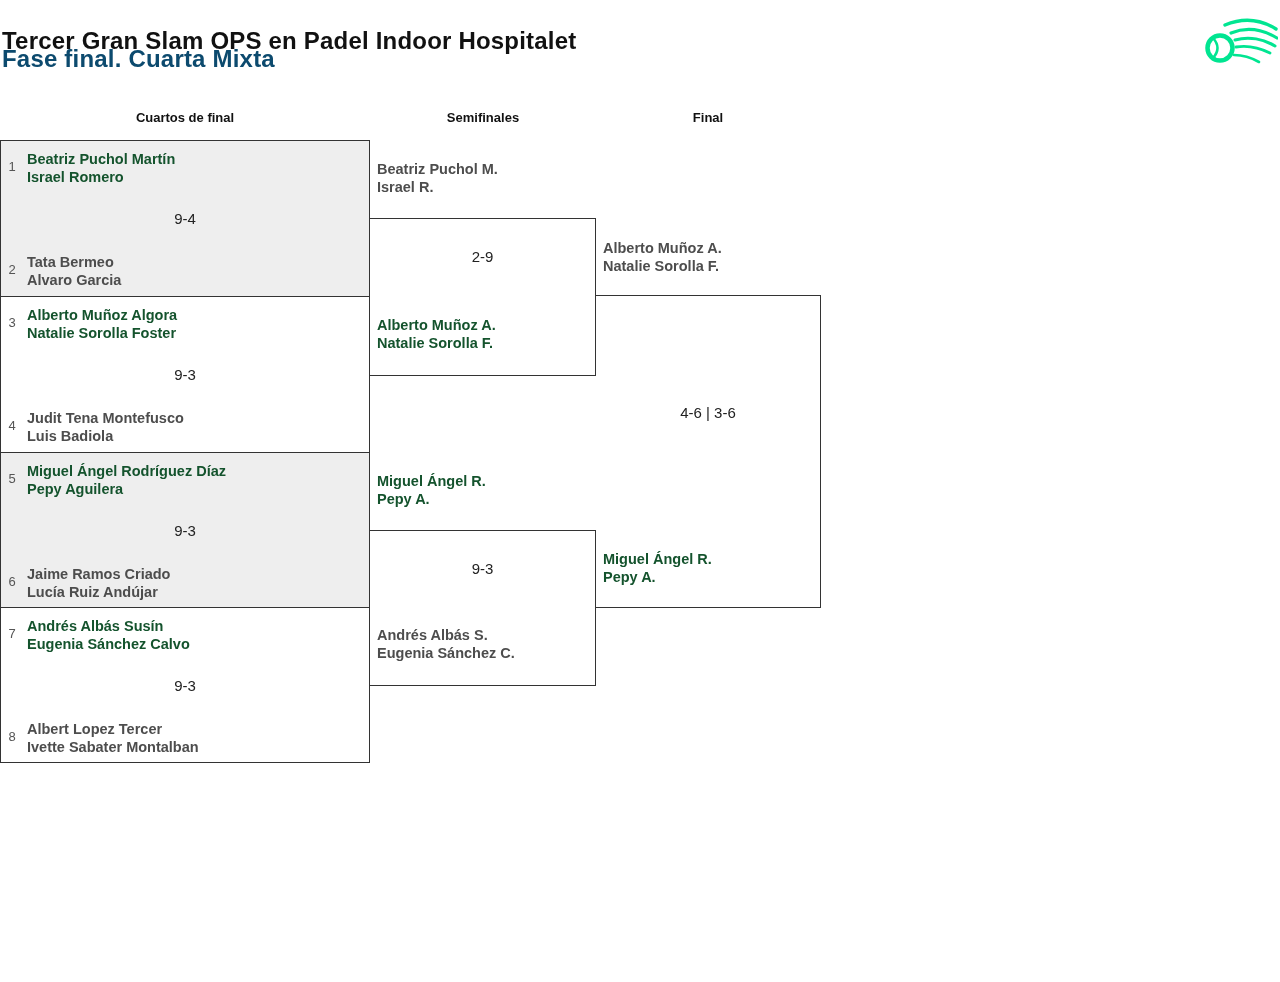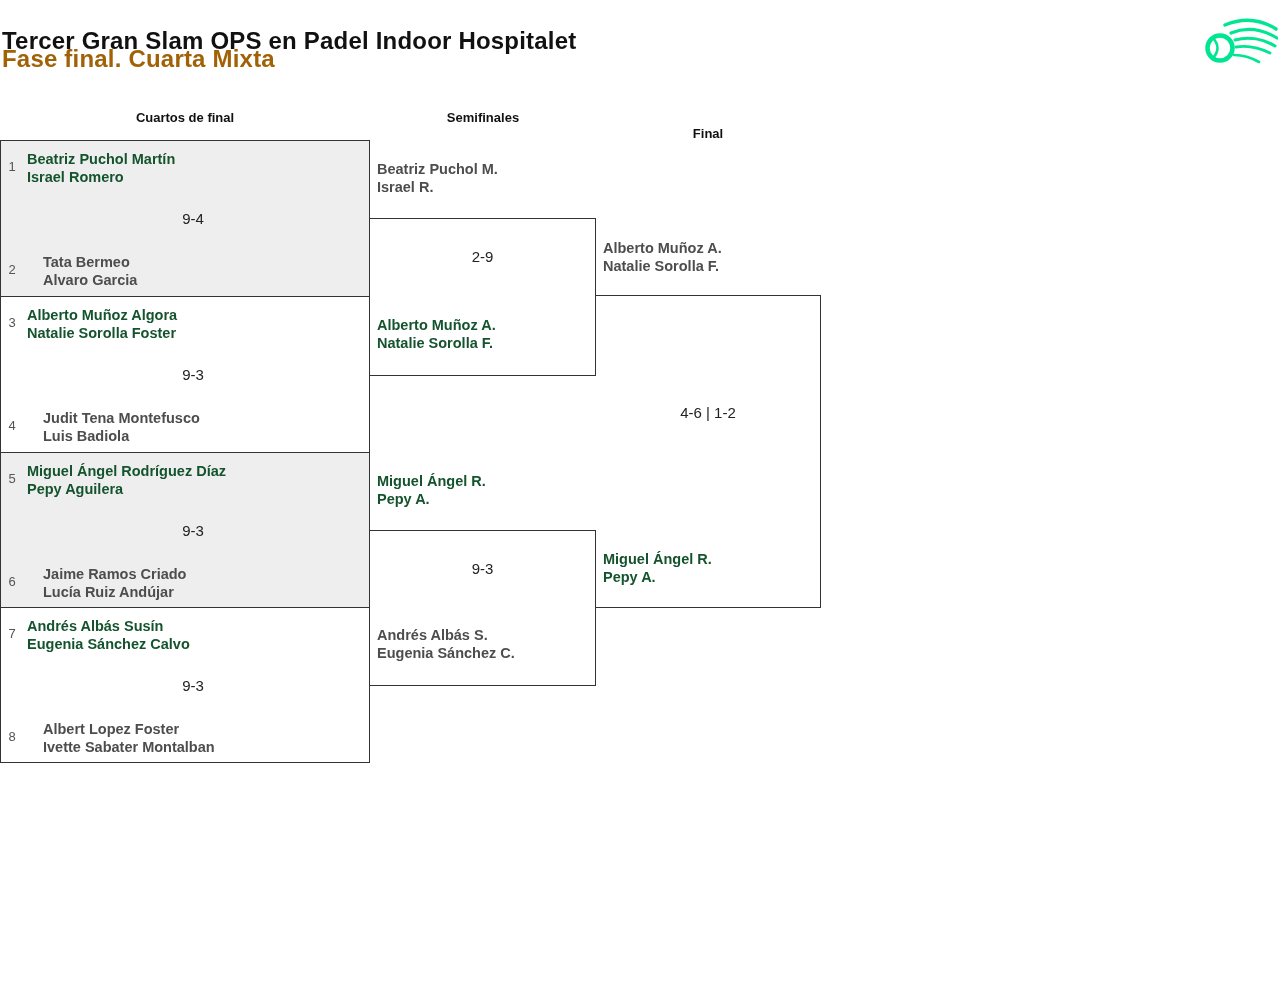--- a/index.html
+++ b/index.html
@@ -5,49 +5,49 @@
   html,body{margin:0;padding:0;}
   body{
     width:1280px;height:982px;background:#ffffff;
     font-family:"Liberation Sans", sans-serif;color:#111;
     position:relative;overflow:hidden;
   }
   .stage{position:absolute;inset:0;}
 
   
   .title{position:absolute;left:2px;top:27px;font-size:24px;font-weight:700;letter-spacing:.2px;color:#111;}
-  .subtitle{position:absolute;left:2px;top:45px;font-size:24px;font-weight:700;letter-spacing:.2px;color:#a16207;}
+  .subtitle{position:absolute;left:2px;top:45px;font-size:24px;font-weight:700;letter-spacing:.2px;color:#0c4a6e;}
   .logo{position:absolute;left:1200px;top:16px;width:78px;height:52px;}
 
   
   .col-header{position:absolute;top:110px;font-size:13px;font-weight:600;color:#111;text-align:center;}
   .col-qf{left:0;width:370px;}
   .col-sf{left:370px;width:226px;}
-  .col-f{left:595px;width:226px;margin-top:16px;}
+  .col-f{left:595px;width:226px;}
 
   
   .qf-box{position:absolute;left:0;width:370px;height:157px;border:1px solid #333;box-sizing:border-box;}
   .qf1{top:140px;background:#eeeeee;}
   .qf2{top:296px;background:#ffffff;}
   .qf3{top:452px;background:#eeeeee;}
   .qf4{top:607px;background:#ffffff;height:156px;}
 
   .team{position:absolute;font-size:14.5px;line-height:18px;white-space:nowrap;}
   .team span{display:block;}
   .winner{font-weight:700;color:#14532d;}
   .loser{font-weight:700;color:#4d4d4d;}
   .seed{position:absolute;left:2px;width:18px;text-align:center;font-size:13px;color:#555;}
   .score{position:absolute;text-align:center;font-size:15px;color:#222;white-space:nowrap;}
 
   
   .qf-team-a{left:26px;top:9px;}
-  .qf-team-b{left:26px;top:112px;margin-left:16px;}
+  .qf-team-b{left:26px;top:112px;}
   .qf-seed-a{top:18px;}
   .qf-seed-b{top:121px;}
-  .qf-score{left:0;top:69px;width:368px;padding-left:8px;}
+  .qf-score{left:0;top:69px;width:368px;}
 
   
   .sf-box{position:absolute;left:369px;width:227px;border:1px solid #333;box-sizing:border-box;background:transparent;}
   .sf1{top:218px;height:158px;}
   .sf2{top:530px;height:156px;}
 
   
   .final-box{position:absolute;left:595px;top:295px;width:226px;height:313px;border:1px solid #333;border-left:none;box-sizing:border-box;}
 
   
@@ -127,21 +127,21 @@
 
   <div class="qf-box qf4">
     <div class="seed qf-seed-a">7</div>
     <div class="team winner qf-team-a">
       <span>Andrés Albás Susín</span>
       <span>Eugenia Sánchez Calvo</span>
     </div>
     <div class="score qf-score">9-3</div>
     <div class="seed qf-seed-b">8</div>
     <div class="team loser qf-team-b">
-      <span>Albert Lopez Foster</span>
+      <span>Albert Lopez Tercer</span>
       <span>Ivette Sabater Montalban</span>
     </div>
   </div>
 
   <div class="sf-box sf1"></div>
   <div class="sf-box sf2"></div>
   <div class="final-box"></div>
 
   <div class="team loser sf1-a">
     <span>Beatriz Puchol M.</span>
@@ -160,19 +160,19 @@
   <div class="score sf2-score">9-3</div>
   <div class="team loser sf2-b">
     <span>Andrés Albás S.</span>
     <span>Eugenia Sánchez C.</span>
   </div>
 
   <div class="team loser f-a">
     <span>Alberto Muñoz A.</span>
     <span>Natalie Sorolla F.</span>
   </div>
-  <div class="score f-score">4-6 | 1-2</div>
+  <div class="score f-score">4-6 | 3-6</div>
   <div class="team winner f-b">
     <span>Miguel Ángel R.</span>
     <span>Pepy A.</span>
   </div>
 
 </div>
 
 </body></html>

